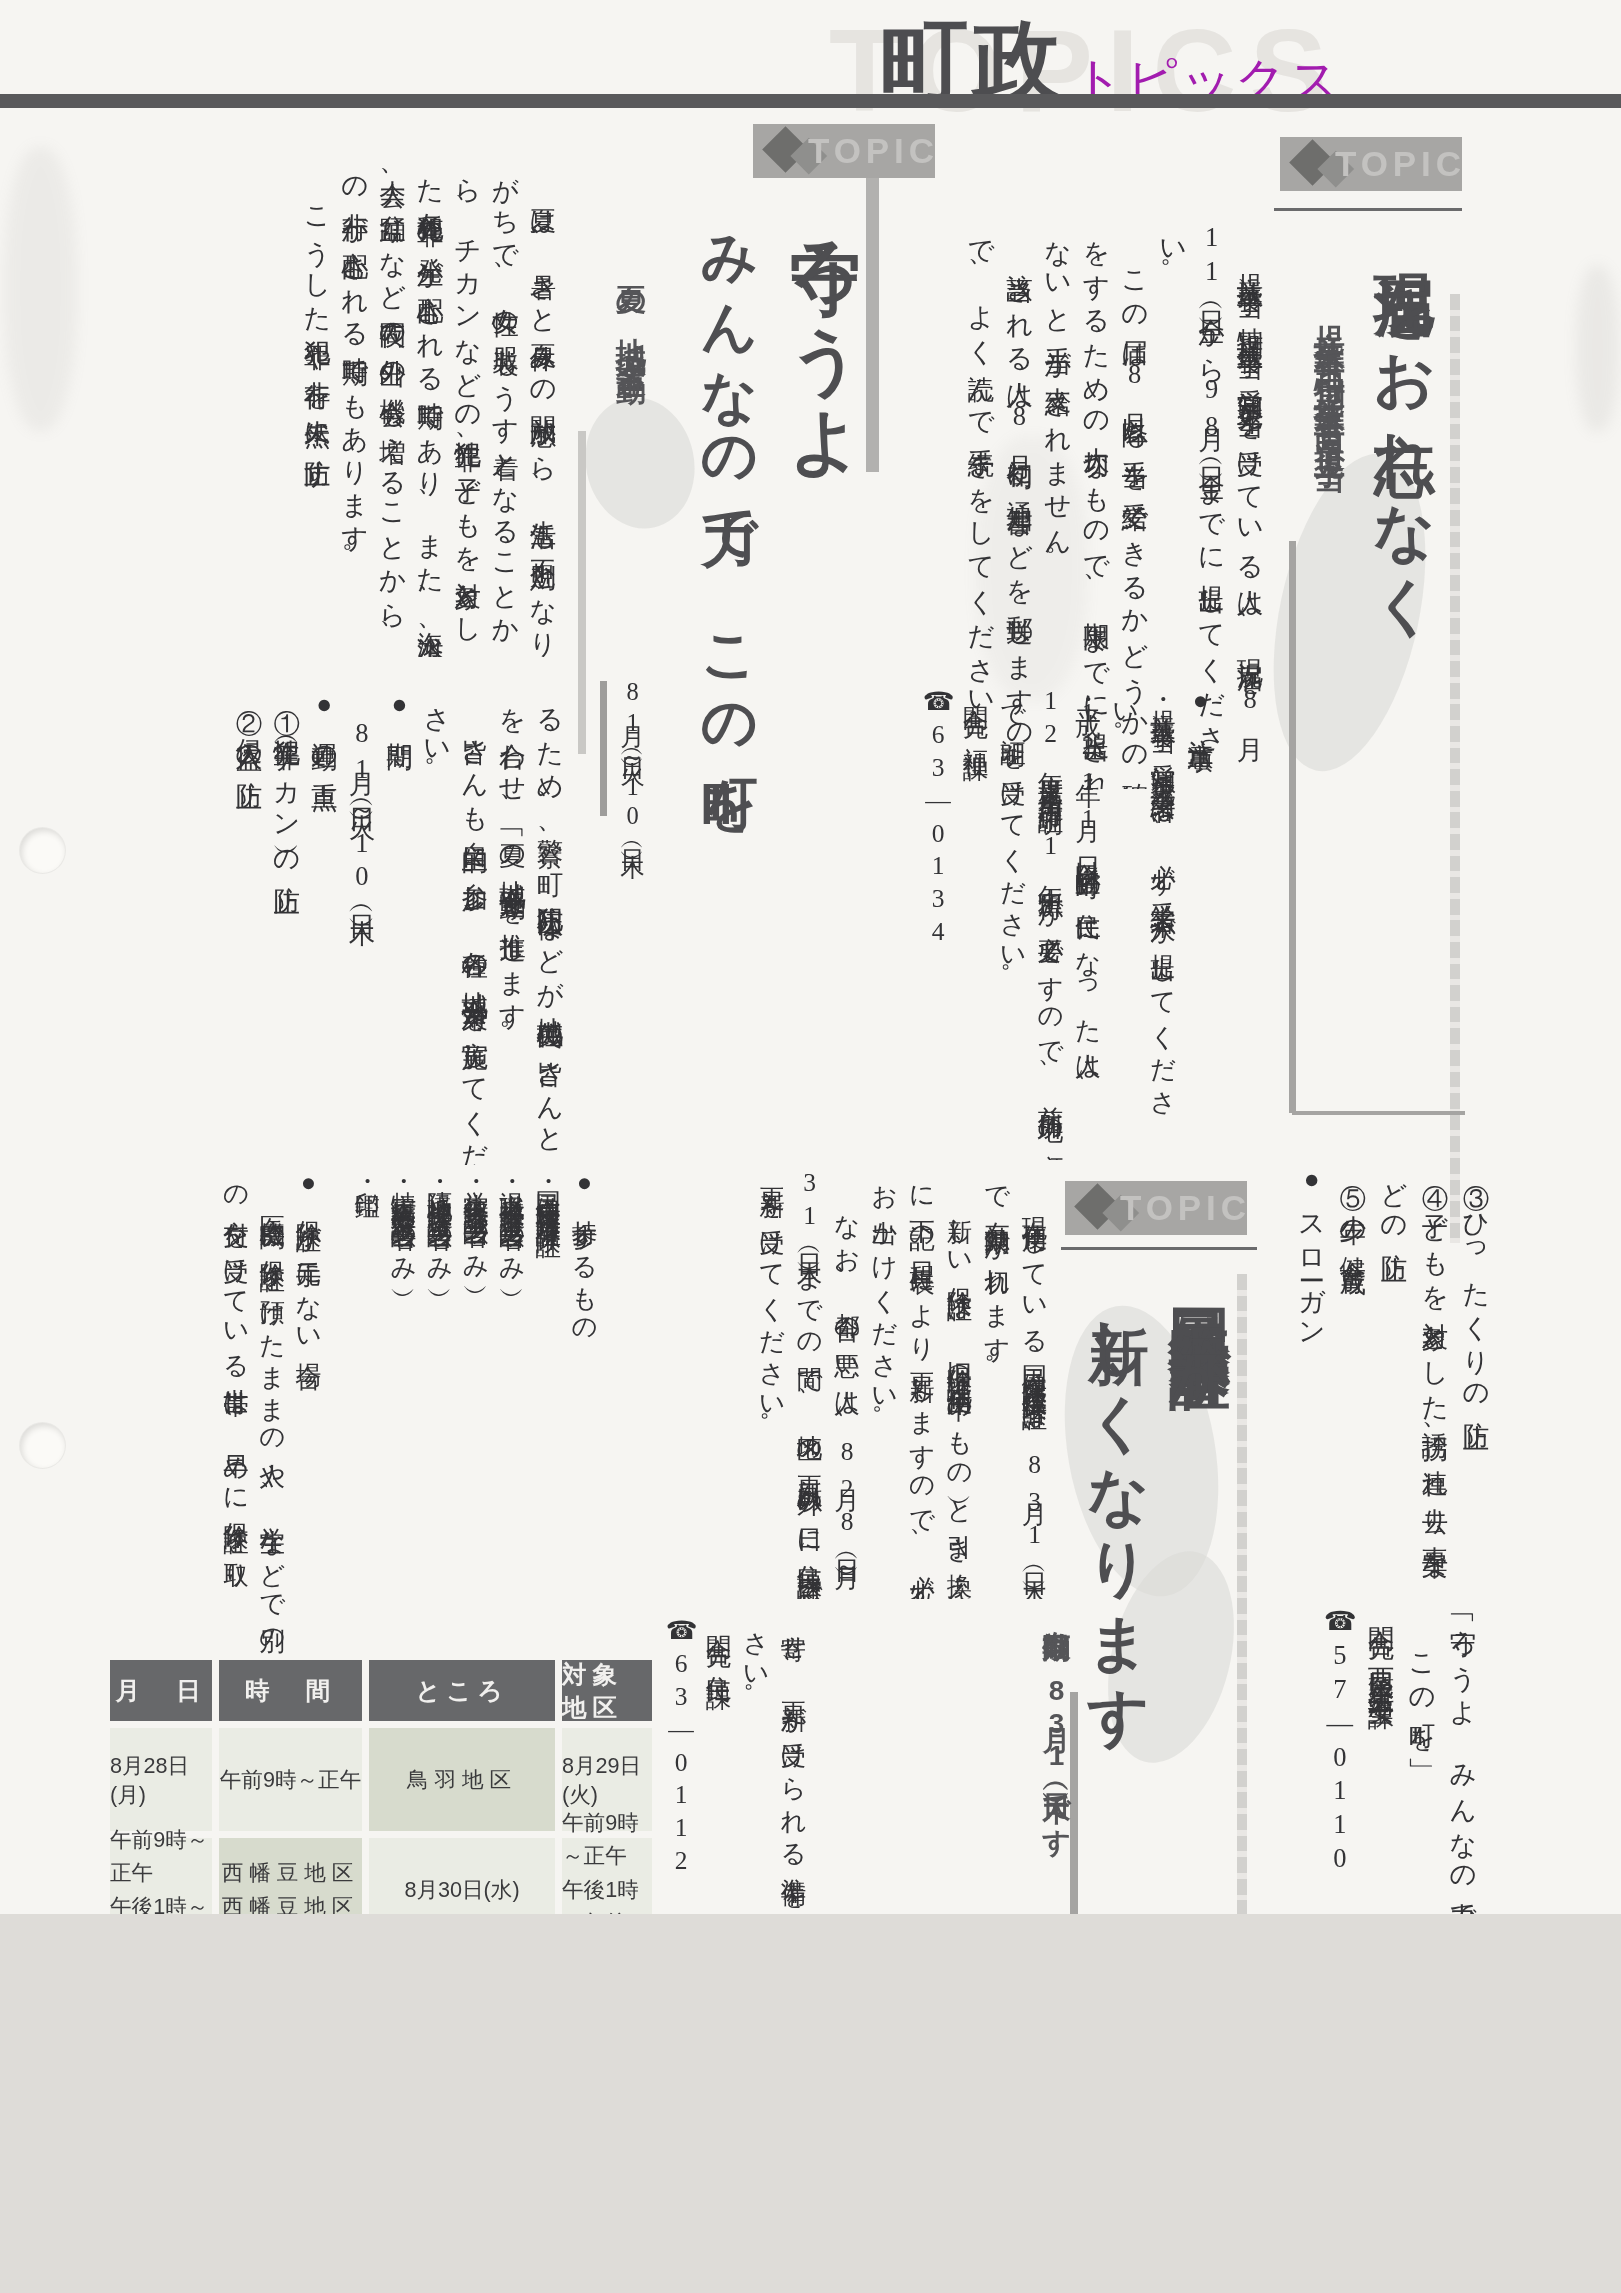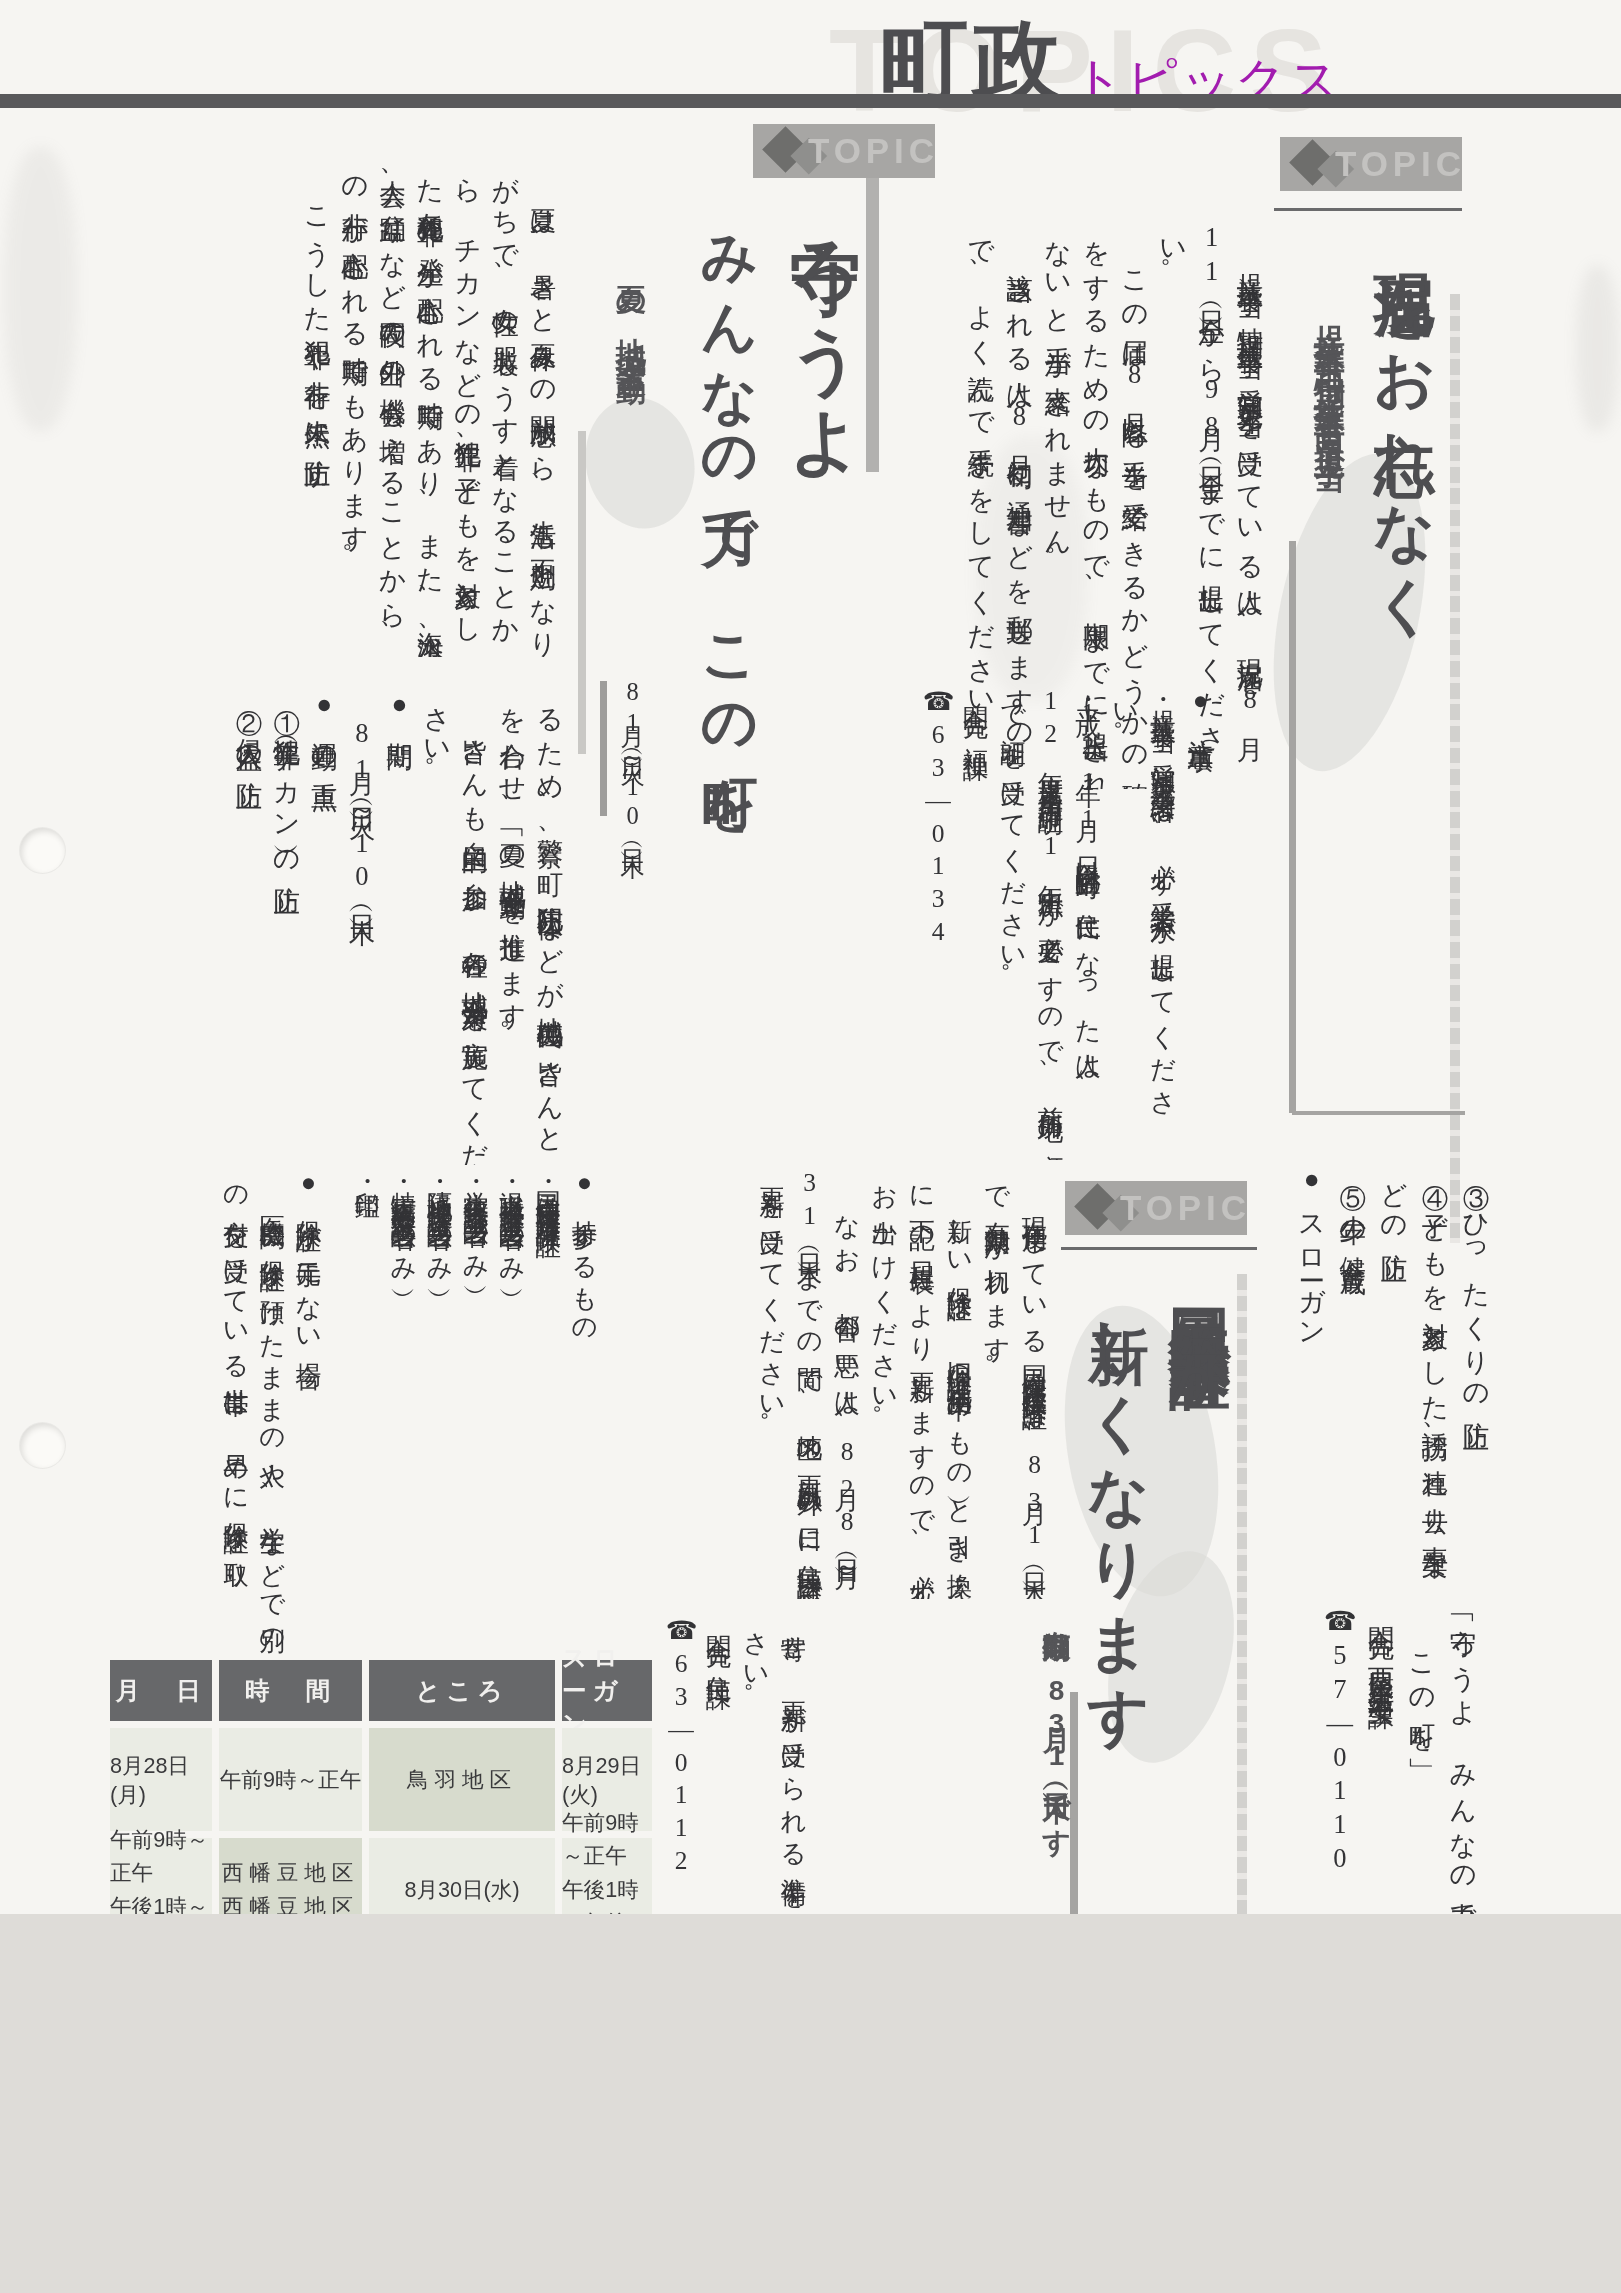--- a/index.html
+++ b/index.html
@@ -187,21 +187,21 @@
   <div class="abs flow bodytxt26" style="left:647px;top:1615px;width:165px;height:443px;">
     <p>寄せ、更新が受けられる準備をしてください。</p>
     <p>問合先　住民課</p>
     <p>☎63—0112</p>
   </div>
 
   <div class="abs sched">
     <div class="th">月　日</div>
     <div class="th">時　間</div>
     <div class="th">ところ</div>
-    <div class="th">スローガン</div>
+    <div class="th">対象地区</div>
 
     <div class="td c-light">8月28日(月)</div>
     <div class="td c-light">
       <span class="tline">午前9時～正午</span>
       <span class="tline"></span>
     </div>
     <div class="td c-green area">
       <span class="tline">鳥羽地区</span>
       <span class="tline"></span>
     </div>

